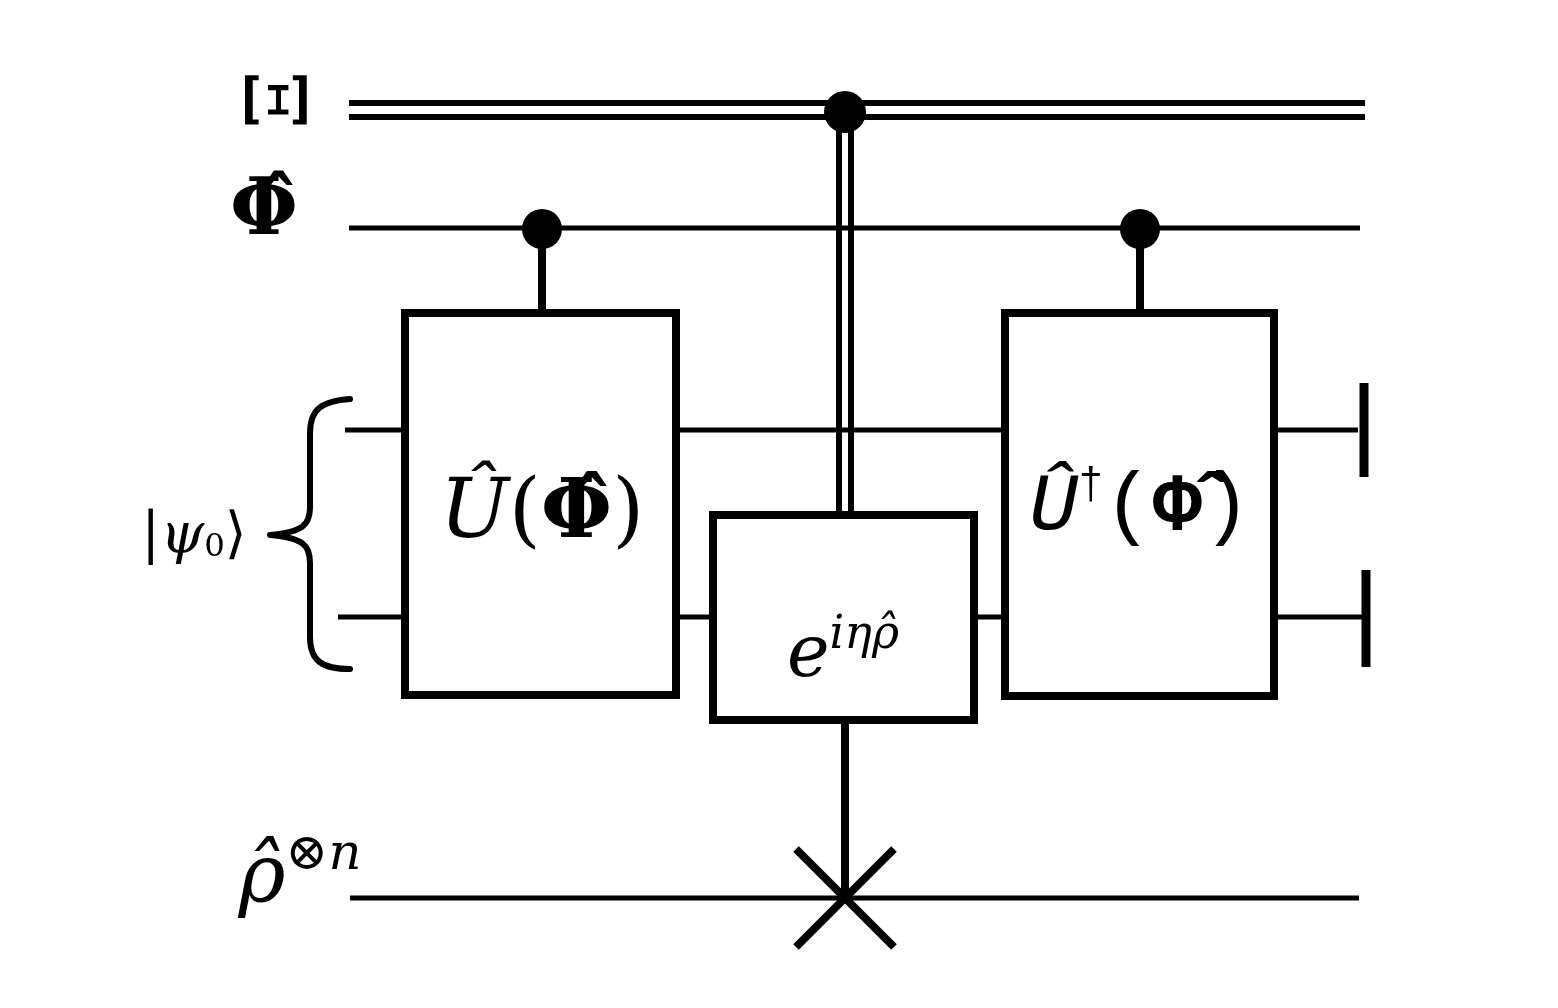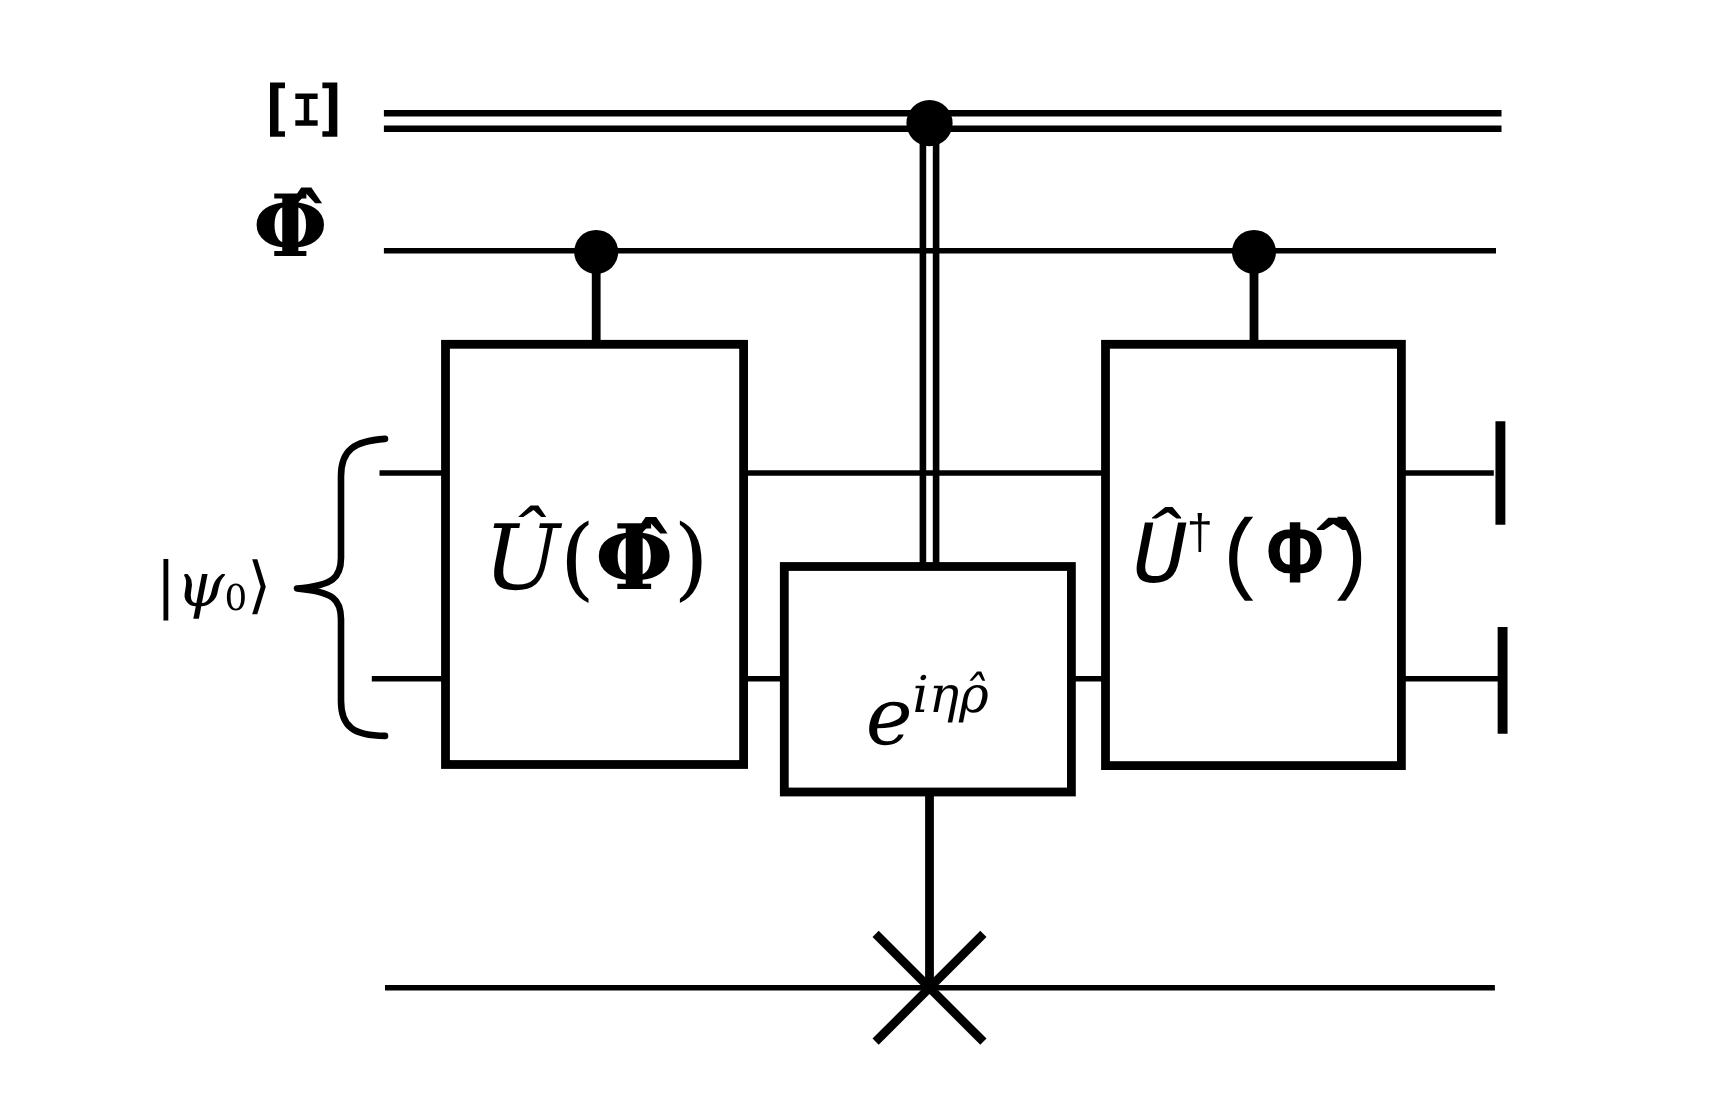--- a/index.html
+++ b/index.html
@@ -89,20 +89,23 @@
   </div>
 
   <div class="label center" style="left:264px; top:207px; font-size:78px;">
     <span class="bf">Φ̂</span>
   </div>
 
   <div class="label center" style="left:194px; top:533px; font-size:56px;">
     <span class="it">|ψ</span><span class="sub up">0</span><span class="up">⟩</span>
   </div>
 
+  <div class="label center" style="left:300px; top:870px; font-size:80px;">
+    <span class="it">ρ̂</span><span class="sup it">⊗n</span>
+  </div>
 
   <div class="label center" style="left:542px; top:508px; font-size:82px;">
     <span class="it">Û</span><span class="up">(</span><span class="bf">Φ̂</span><span class="up">)</span>
   </div>
 
   <div class="label center" style="left:843px; top:648px; font-size:72px;">
     <span class="it">e</span><span class="sup it">iηρ̂</span>
   </div>
 
   <div class="label center" style="left:1140px; top:507px; font-size:82px;font-family:Liberation Mono, monospace;">

